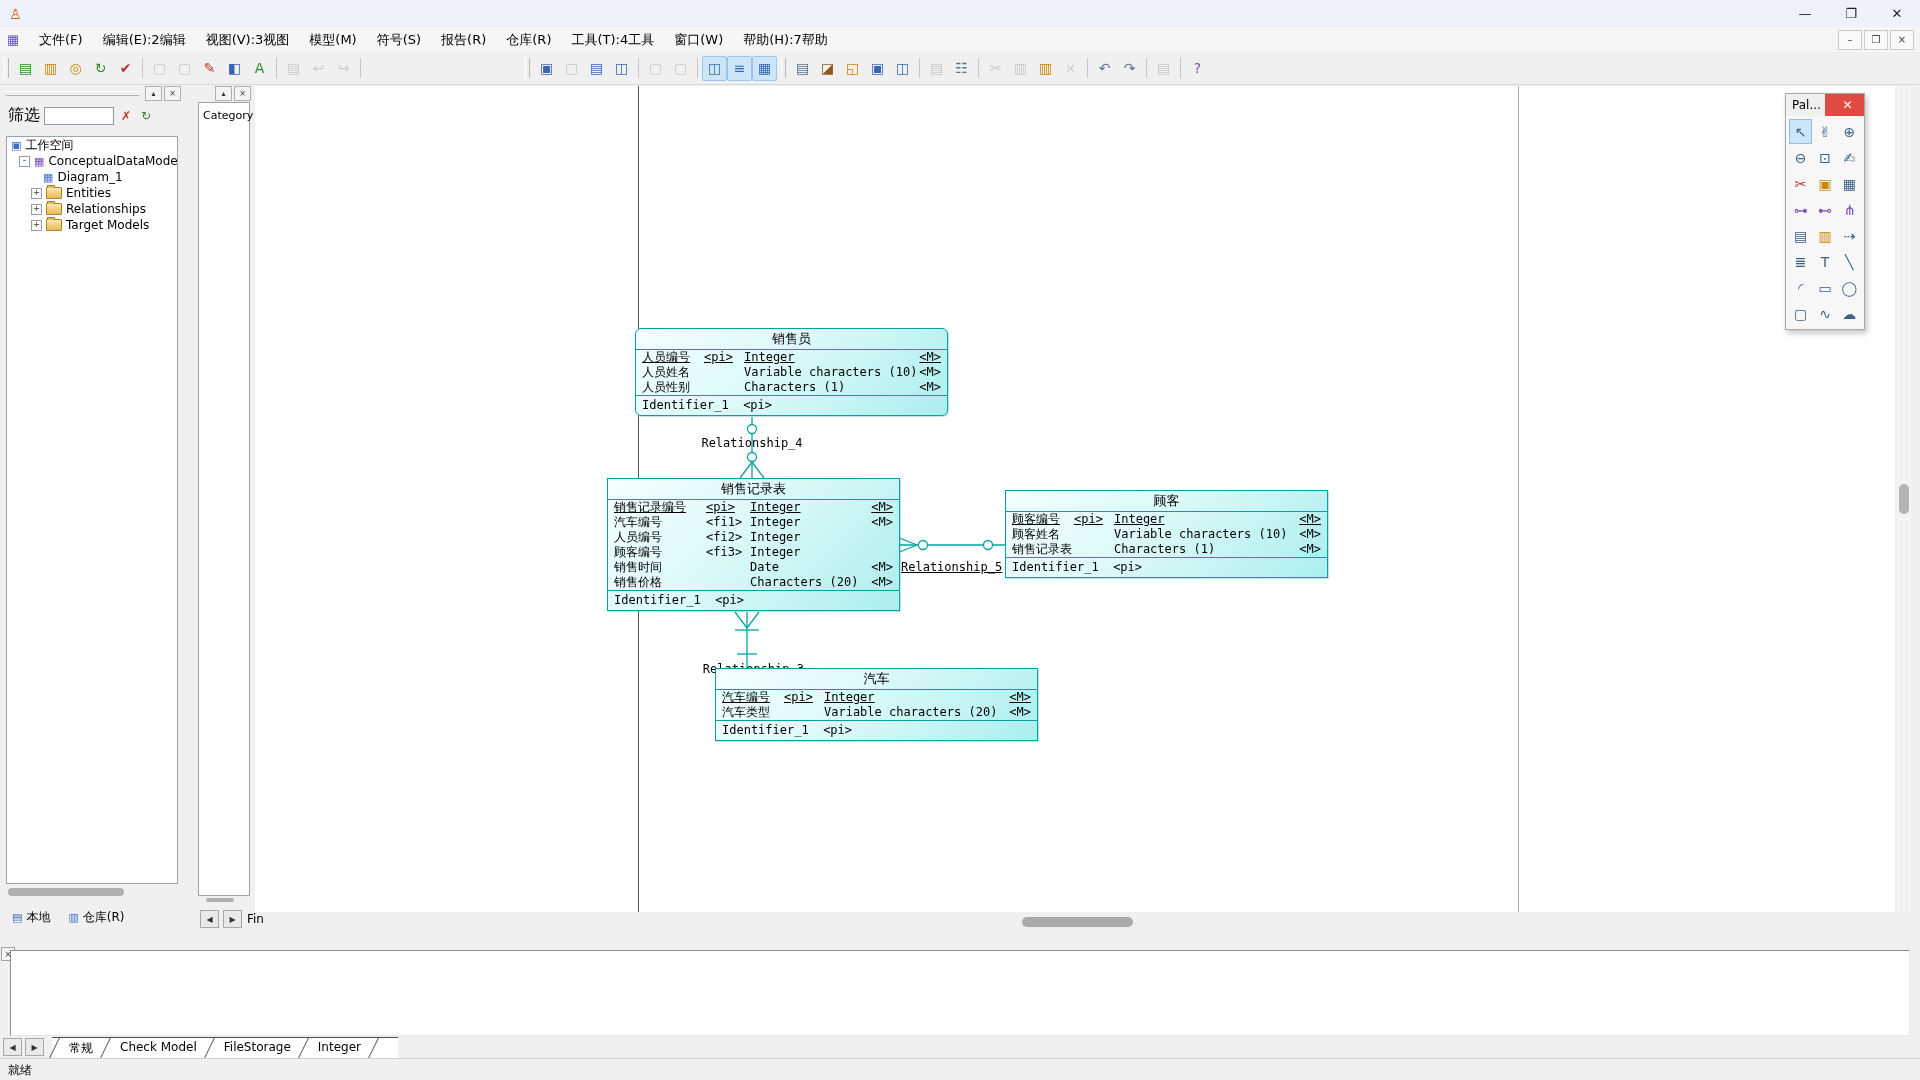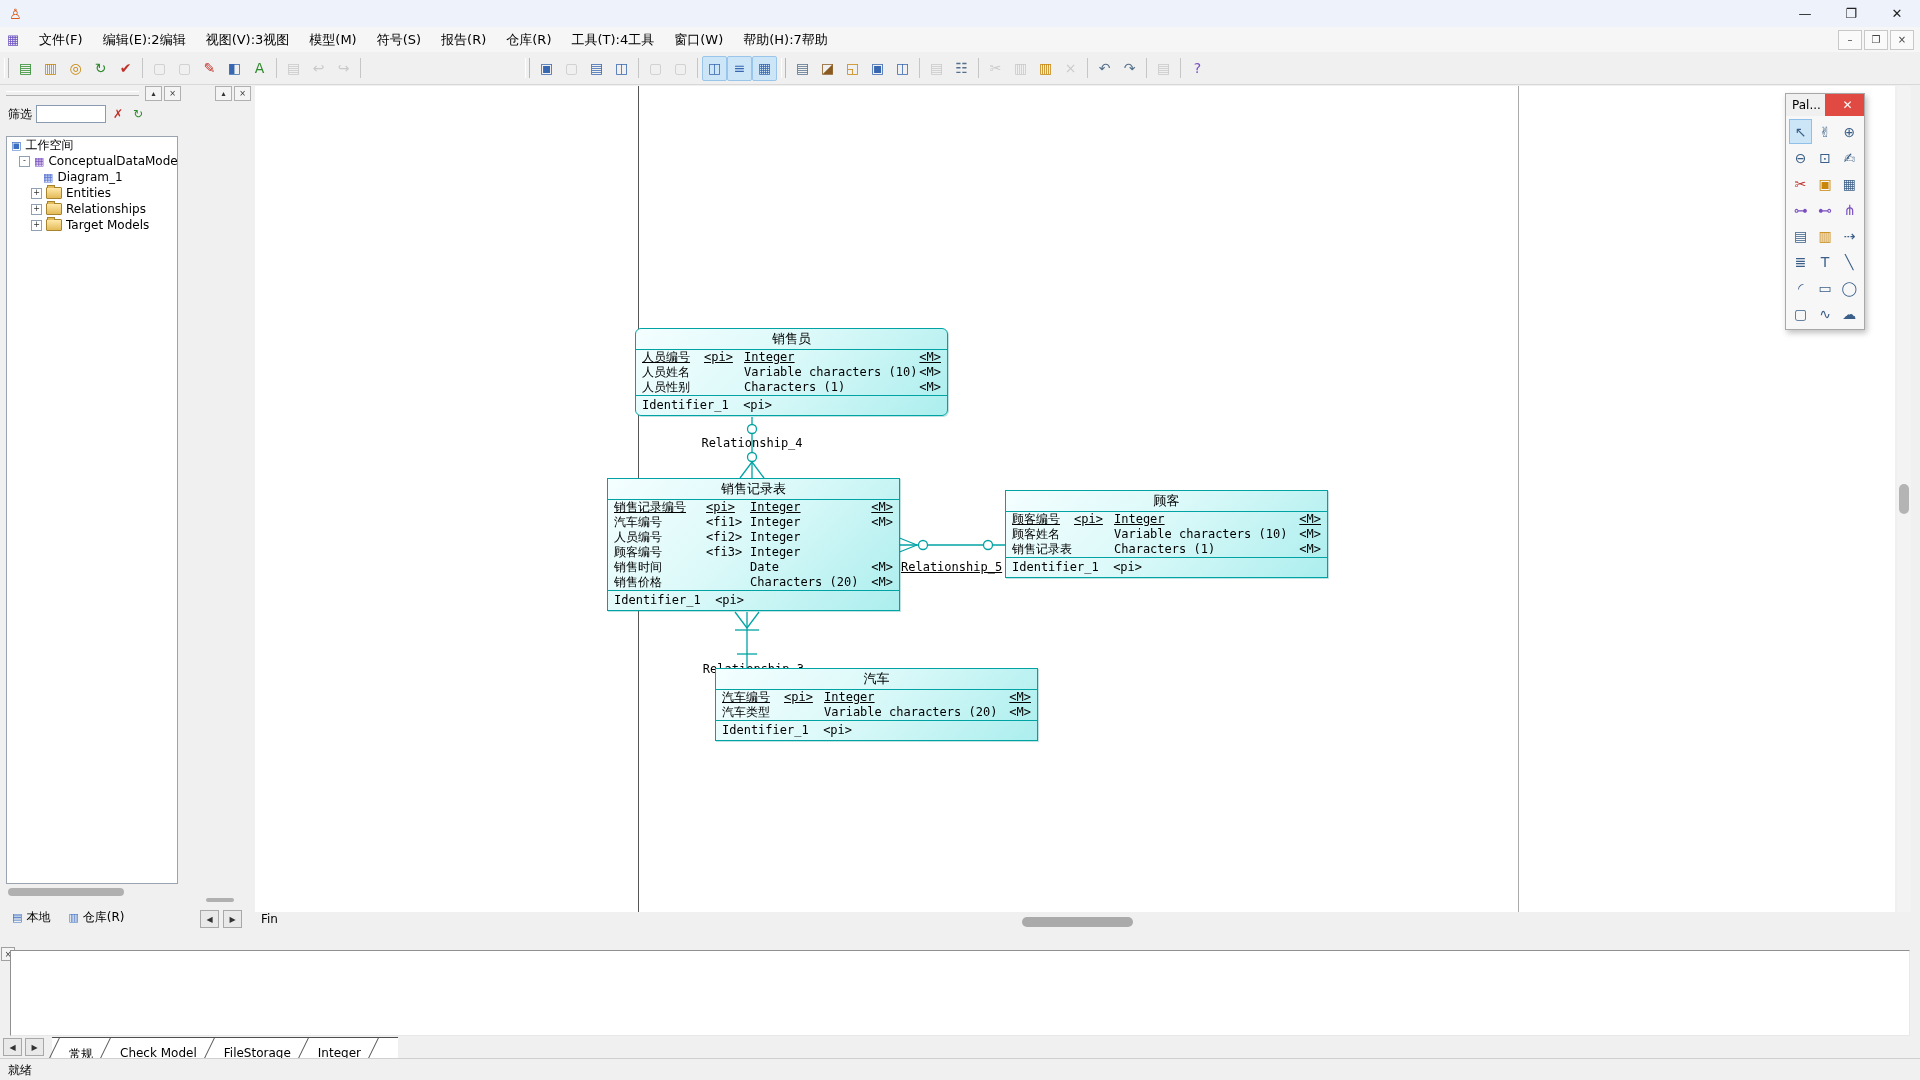--- a/index.html
+++ b/index.html
@@ -86,21 +86,21 @@
   #outclose{position:absolute;left:1px;top:947px;width:12px;height:12px;border:1px solid #a0a0a0;
     background:#f4f4f4;font-size:8px;display:flex;align-items:center;justify-content:center;color:#333;}
   #output{position:absolute;left:10px;top:950px;width:1898px;height:84px;background:#fff;
     border:1px solid #909090;border-bottom-color:#e8e8e8;border-right-color:#e8e8e8;}
   .otab-row{position:absolute;left:0;top:1036px;width:1920px;height:22px;display:flex;align-items:center;}
   .onav{width:17px;height:16px;border:1px solid #a8a8a8;background:#e9e9e9;font-size:8px;color:#333;
     display:flex;align-items:center;justify-content:center;margin-left:3px;}
   .otabs{display:flex;align-items:stretch;height:20px;background:#fff;border-top:1px solid #505050;
     margin-left:8px;padding-right:14px;}
   .sl{width:8px;border-left:1px solid #505050;transform:skewX(-26deg);margin:0 2px;}
-  .otab{padding:8px 10px 0 4px;font-size:12px;white-space:nowrap;}
+  .otab{padding:2px 10px 0 4px;font-size:12px;white-space:nowrap;}
   
   .statusbar{position:absolute;left:0;top:1058px;width:1920px;height:22px;background:#f0f0f0;
     border-top:1px solid #d0d0d0;display:flex;align-items:center;padding-left:8px;font-size:12px;}
   
   .vscroll{position:absolute;left:1897px;top:86px;width:14px;height:826px;background:#f3f3f3;}
   .vthumb{position:absolute;left:2px;top:398px;width:10px;height:30px;background:#b4b4b4;border-radius:5px;}
   .cthumb{position:absolute;left:1022px;top:917px;width:111px;height:10px;background:#aaaaaa;border-radius:5px;}
 </style>
 </head>
 <body>
@@ -188,21 +188,21 @@
     <span class="tbtn ic-purple" data-state="">?</span>
   </div>
 
   <div class="panel" style="left:2px;top:86px;width:180px;height:844px;">
     <div class="phead">
       <span class="ridge"></span>
       <span class="pbtn">▴</span>
       <span class="pbtn">×</span>
     </div>
     <div class="filter-row">
-      <span style="font-size:12px;">筛选</span>
+      <span style="font-size:16px;">筛选</span>
       <input class="filter-input" value="" style="">
       <span class="fbtn" style="color:#c03028;">✗</span>
       <span class="fbtn" style="color:#2e8b2e;">↻</span>
     </div>
     <div class="treebox">
       <div class="titem" style="padding-left:4px;">
         <span class="tico" style="color:#3b6fc4;">▣</span>
         <span>工作空间</span>
       </div>
       <div class="titem" style="padding-left:12px;">
@@ -241,25 +241,28 @@
         <span>仓库(R)</span>
       </span>
     </div>
   </div>
 
   <div class="panel" style="left:196px;top:86px;width:56px;height:844px;">
     <div class="phead">
       <span class="pbtn">▴</span>
       <span class="pbtn">×</span>
     </div>
+    <div style="position:absolute;left:2px;right:2px;top:16px;bottom:34px;background:#fff;border:1px solid #9aa4b0;">
+      <div style="font-size:11px;padding:6px 2px 0 4px;">Category</div>
+    </div>
     <span class="hthumb" style="left:10px;bottom:28px;width:28px;height:4px;"></span>
     <div class="btabs" style="gap:1px;">
       <span class="onav" style="margin-left:0;">◀</span>
       <span class="onav">▶</span>
-      <span style="font-size:12px;padding-left:4px;margin-left:14px;">Fin</span>
+      <span style="font-size:12px;padding-left:4px;">Fin</span>
     </div>
   </div>
 
   <div id="canvas">
     <div class="pageline" style="left:383px;background:#555;"></div>
     <div class="pageline" style="left:1263px;background:#aaa;"></div>
 
     <svg width="1640" height="826" style="position:absolute;left:0;top:0;" fill="none" stroke="#00a3a3" stroke-width="1.3">
 
       <line x1="497" y1="331" x2="497" y2="392"></line>

